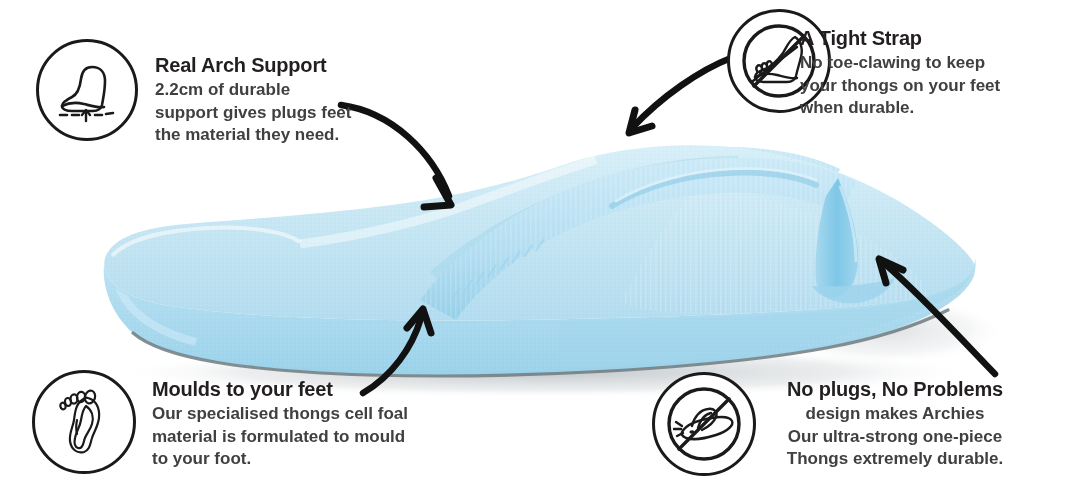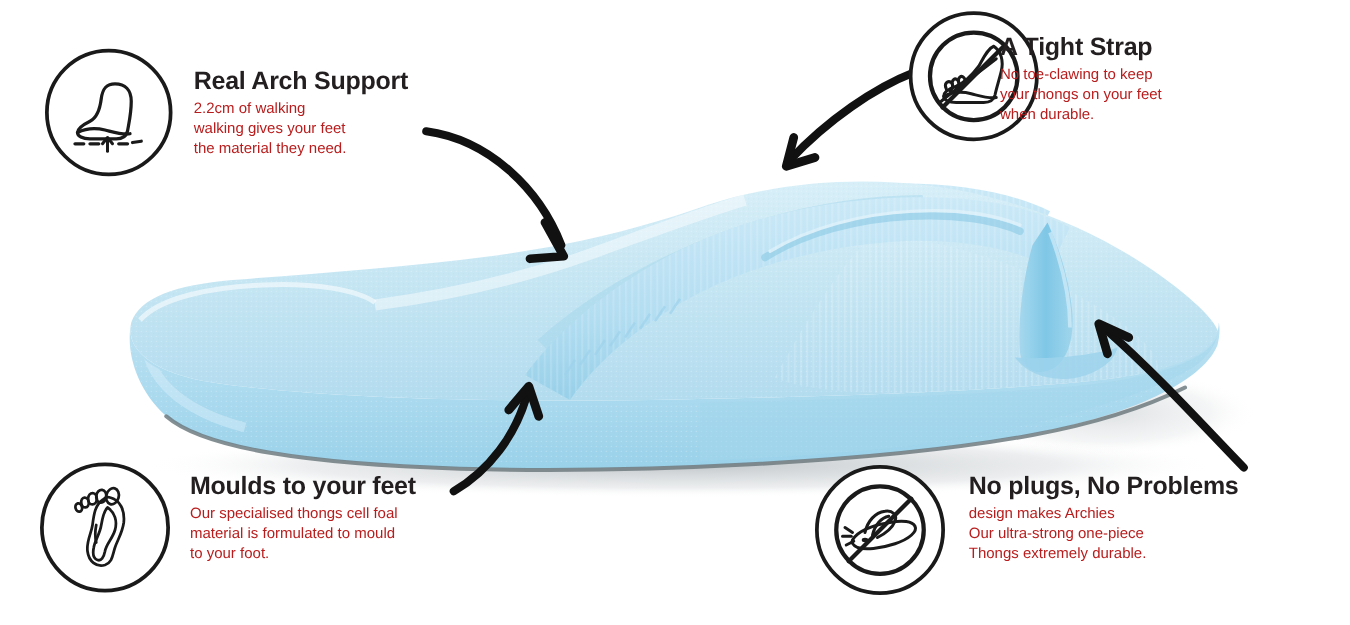--- a/index.html
+++ b/index.html
@@ -37,24 +37,24 @@
   .fhead {
     font-size: 20px;
     font-weight: 700;
     letter-spacing: -0.2px;
     line-height: 1.16;
     color: #231f20;
     white-space: nowrap;
     margin: 0 0 2px 0;
   }
   .fbody {
-    font-size: 12px;
-    font-weight: 400;
+    font-size: 17px;
+    font-weight: 700;
     line-height: 1.33;
-    color: #b91c1c;
+    color: #404040;
     margin: 0;
   }
 
   
   #product {
     position: absolute;
     left: 0;
     top: 0;
     width: 1080px;
     height: 500px;
@@ -325,22 +325,22 @@
           <path d="M56,61 L63,60"></path>
         </g>
         <g fill="none" stroke="#1a1a1a" stroke-width="2.4" stroke-linecap="round" stroke-linejoin="round">
           <path d="M36,68 L36,58"></path>
           <path d="M32,62 L36,57 L40,62"></path>
         </g>
       </svg>
     </div>
     <div class="ftext" style="left:155px; top:54px; width:220px;">
       <p class="fhead">Real Arch Support</p>
-      <p class="fbody">2.2cm of walking</p>
-      <p class="fbody">walking gives your feet</p>
+      <p class="fbody">2.2cm of durable</p>
+      <p class="fbody">support gives plugs feet</p>
       <p class="fbody">the material they need.</p>
     </div>
   </div>
 
   <div class="feature">
     <div class="badge" style="left:727px; top:9px; width:104px; height:104px;">
       <svg width="80" height="80" viewBox="0 0 80 80">
         <g fill="none" stroke="#1a1a1a" stroke-width="2.4" stroke-linecap="round" stroke-linejoin="round">
 
           <path d="M56,16 C62,20 64,28 62,36 C60,44 58,50 57,55
@@ -415,21 +415,21 @@
           <ellipse cx="28" cy="48" rx="2.6" ry="1.8" fill="#1a1a1a" stroke="none"></ellipse>
 
           <path d="M12,38 L18,42"></path>
           <path d="M10,45 L17,45"></path>
           <path d="M13,52 L19,49"></path>
         </g>
         <circle cx="40" cy="40" r="35" fill="none" stroke="#1a1a1a" stroke-width="3.4"></circle>
         <path d="M15,65 L65,15" stroke="#1a1a1a" stroke-width="3.4" stroke-linecap="round"></path>
       </svg>
     </div>
-    <div class="ftext" style="left:775px; top:378px; width:240px;">
+    <div class="ftext" style="left:775px; top:378px; width:240px;text-align:center;">
       <p class="fhead">No plugs, No Problems</p>
       <p class="fbody">design makes Archies</p>
       <p class="fbody">Our ultra-strong one-piece</p>
       <p class="fbody">Thongs extremely durable.</p>
     </div>
   </div>
 
 </div>
 
 </body></html>

